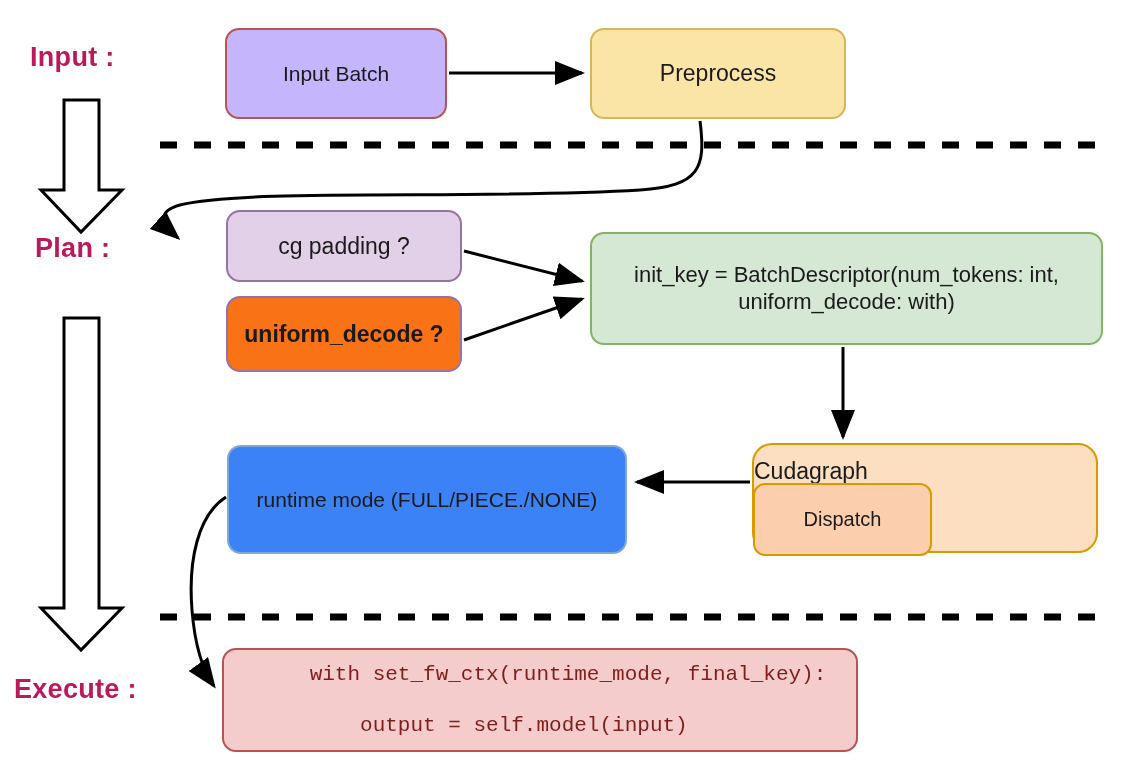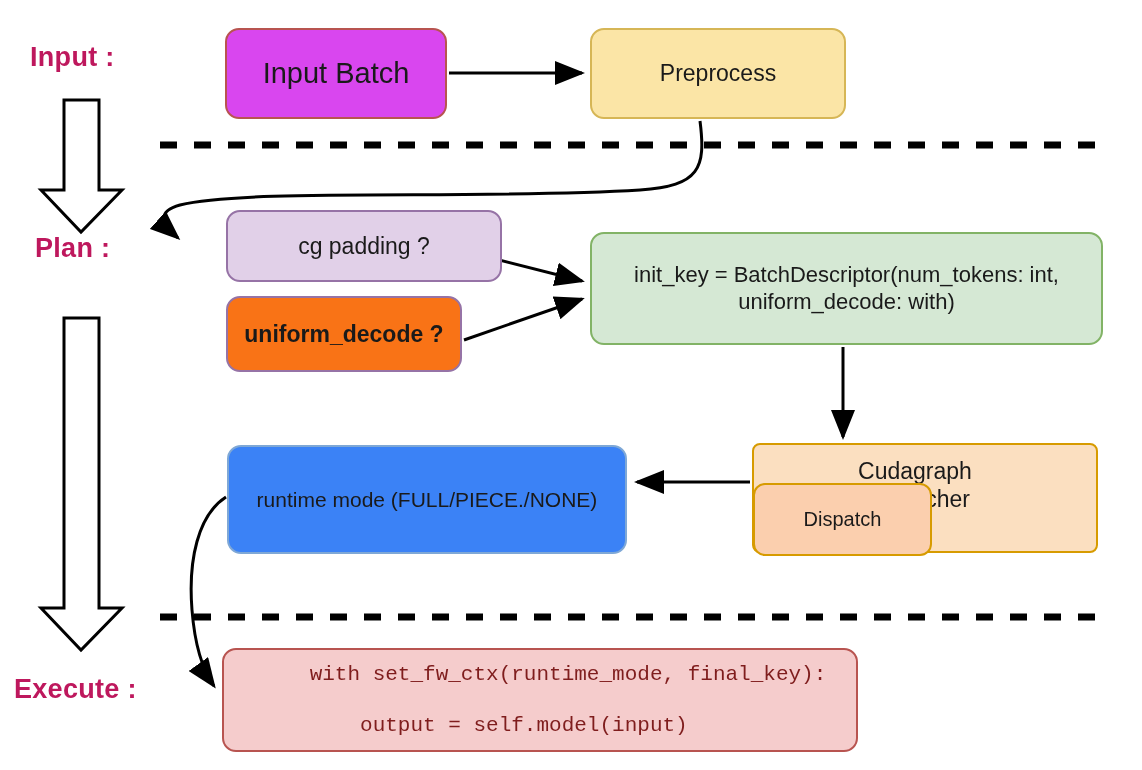--- a/index.html
+++ b/index.html
@@ -48,44 +48,44 @@
   }
   .node.code {
     font-family: "Liberation Mono", monospace;
     justify-content: flex-start;
     text-align: left;
     white-space: pre;
     color: #7f1d1d;
   }
   #node-input-batch {
     left: 225px; top: 28px; width: 222px; height: 91px;
-    background: #d946ef; border-color: #b85450; font-size: 29px;
+    background: #c4b5fd; border-color: #b85450; font-size: 21px;
   }
   #node-preprocess {
     left: 590px; top: 28px; width: 256px; height: 91px;
     background: #fbe5a6; border-color: #d6b656; font-size: 23px;
   }
   #node-cg-padding {
-    left: 226px; top: 210px; width: 276px; height: 72px;
+    left: 226px; top: 210px; width: 236px; height: 72px;
     background: #e1d0e8; border-color: #9673a6; font-size: 23px;
   }
   #node-uniform-decode {
     left: 226px; top: 296px; width: 236px; height: 76px;
     background: #f97316; border-color: #9673a6; font-size: 23px; font-weight: bold;
   }
   #node-init-key {
     left: 590px; top: 232px; width: 513px; height: 113px;
     background: #d5e8d4; border-color: #82b366; font-size: 22px;
     padding: 16px 14px;
   }
   #node-cudagraph-dispatcher {
     left: 752px; top: 443px; width: 346px; height: 110px;
     background: #fbdfc0; border-color: #d79b00; font-size: 23px;
-    justify-content: center; padding-right: 20px; align-items: flex-start;
-    padding-top: 12px; border-radius: 8px;
+    justify-content: flex-start; padding-right: 20px; align-items: flex-start;
+    padding-top: 12px; border-radius: 20px;
   }
   #node-dispatch {
     left: 753px; top: 444px; width: 179px; height: 73px;
     background: #fbcfae; border-color: #d79b00; font-size: 20px;
     border-radius: 12px;
     margin-top: 39px;
   }
   #node-runtime-mode {
     left: 227px; top: 445px; width: 400px; height: 109px;
     background: #3b82f6; border-color: #7fa8d6; font-size: 21px;

